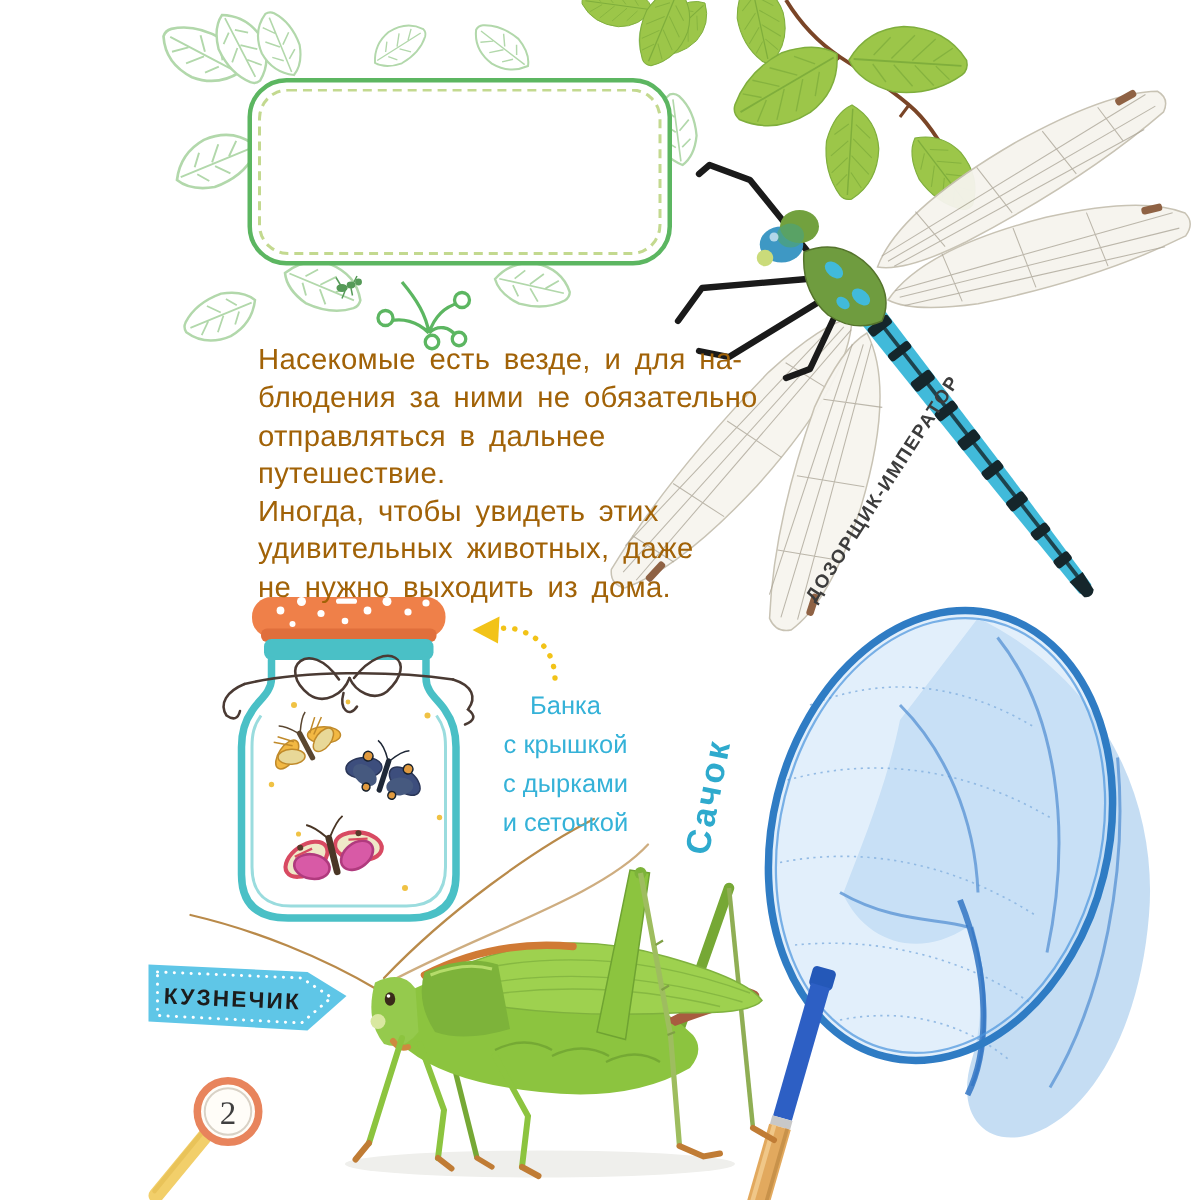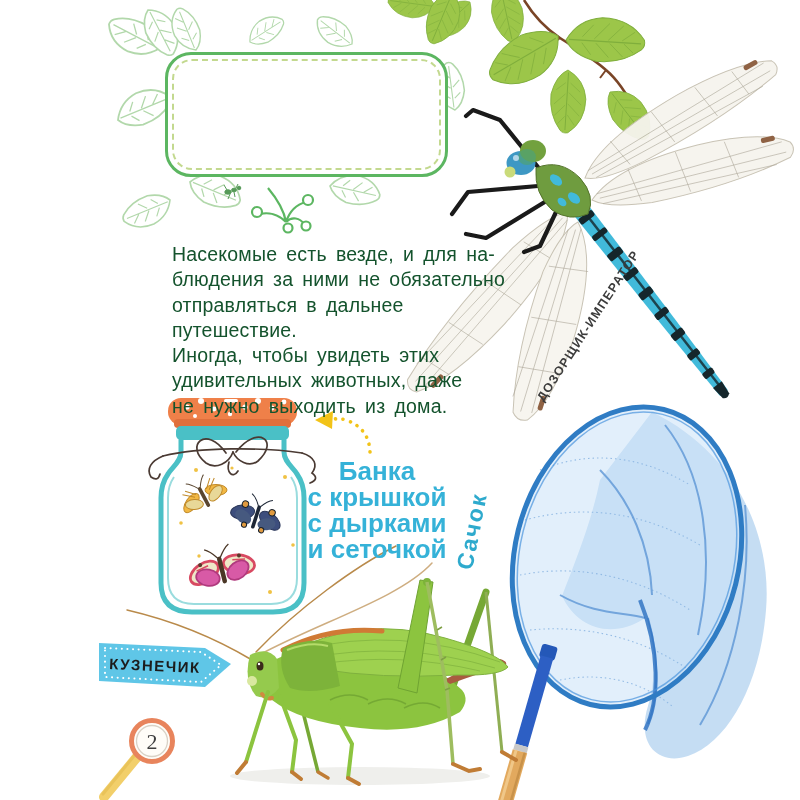--- a/index.html
+++ b/index.html
@@ -9,25 +9,25 @@
   .txt{position:absolute;z-index:2;}
   
   #title-box{left:165px;top:52px;width:283px;height:125px;border:3.5px solid #5cb661;
              border-radius:26px;background:#fff;box-sizing:border-box;}
   #title-dash{position:absolute;left:4px;top:4px;right:4px;bottom:4px;
               border:2px dashed #c3d98f;border-radius:20px;}
   #title-lines{position:absolute;left:0;top:7px;width:100%;text-align:center;}
   .title-line{font-size:27px;font-weight:700;line-height:34px;color:#42a74d;
               letter-spacing:.3px;text-shadow:0 1px 0 rgba(40,110,45,.25);}
   
-  #intro{left:172px;top:242px;width:345px;font-size:19.5px;line-height:25.3px;
-         color:#14532d;white-space:pre-line;word-spacing:3.5px;letter-spacing:.2px;}
-  
-  #jar-label{left:306px;top:458px;width:142px;text-align:center;font-size:26px;
-             font-weight:700;line-height:26px;color:#35b2d8;white-space:pre-line;}
+  #intro{left:172px;top:228px;width:345px;font-size:19.5px;line-height:25.3px;
+         color:#a16207;white-space:pre-line;word-spacing:3.5px;letter-spacing:.2px;}
+  
+  #jar-label{left:306px;top:458px;width:142px;text-align:center;font-size:17px;
+             font-weight:400;line-height:26px;color:#35b2d8;white-space:pre-line;}
   
   #net-label{left:478px;top:545px;transform:rotate(-79deg);transform-origin:0 100%;
              font-size:23px;font-weight:700;color:#2eaacd;letter-spacing:2px;white-space:nowrap;}
   
   #dragonfly-label{left:546px;top:390px;transform:rotate(-57deg);transform-origin:0 100%;
              font-size:12.5px;font-weight:700;color:#3c3c3c;letter-spacing:1.2px;white-space:nowrap;}
 </style>
 </head>
 <body>
 

